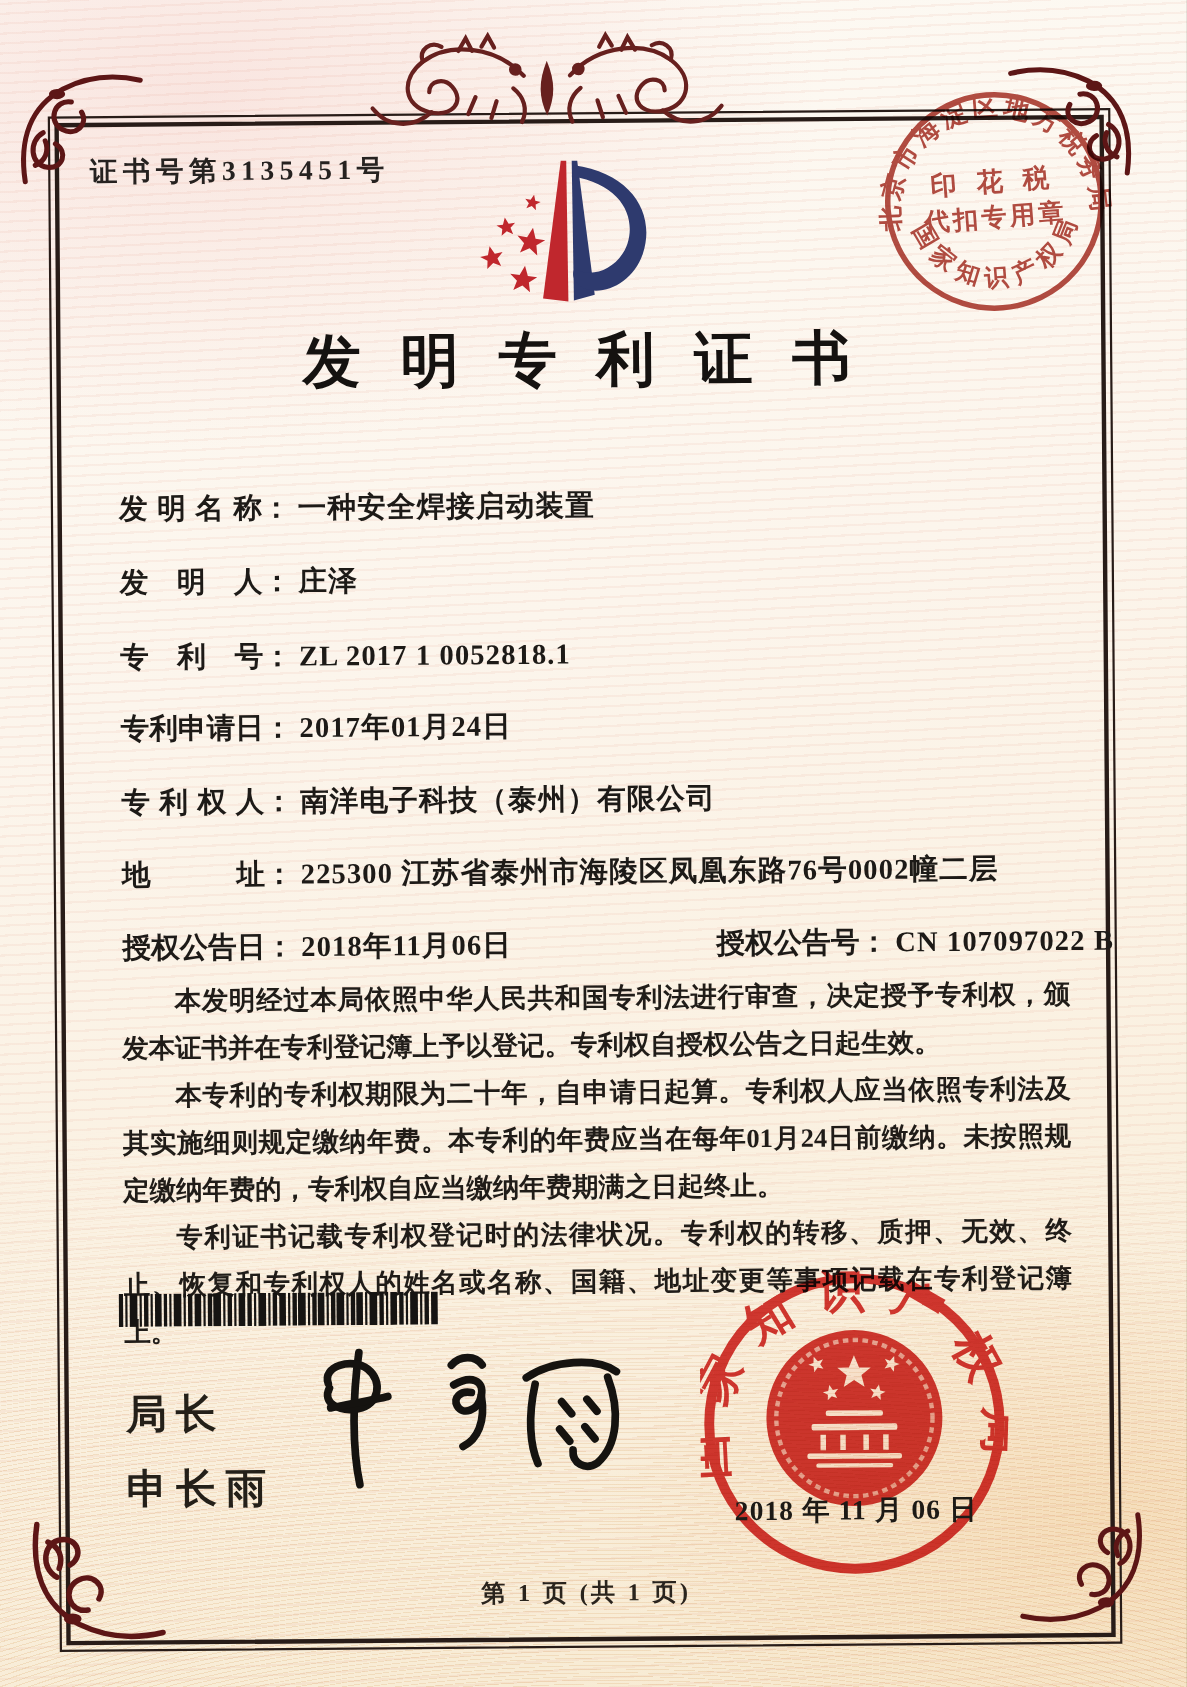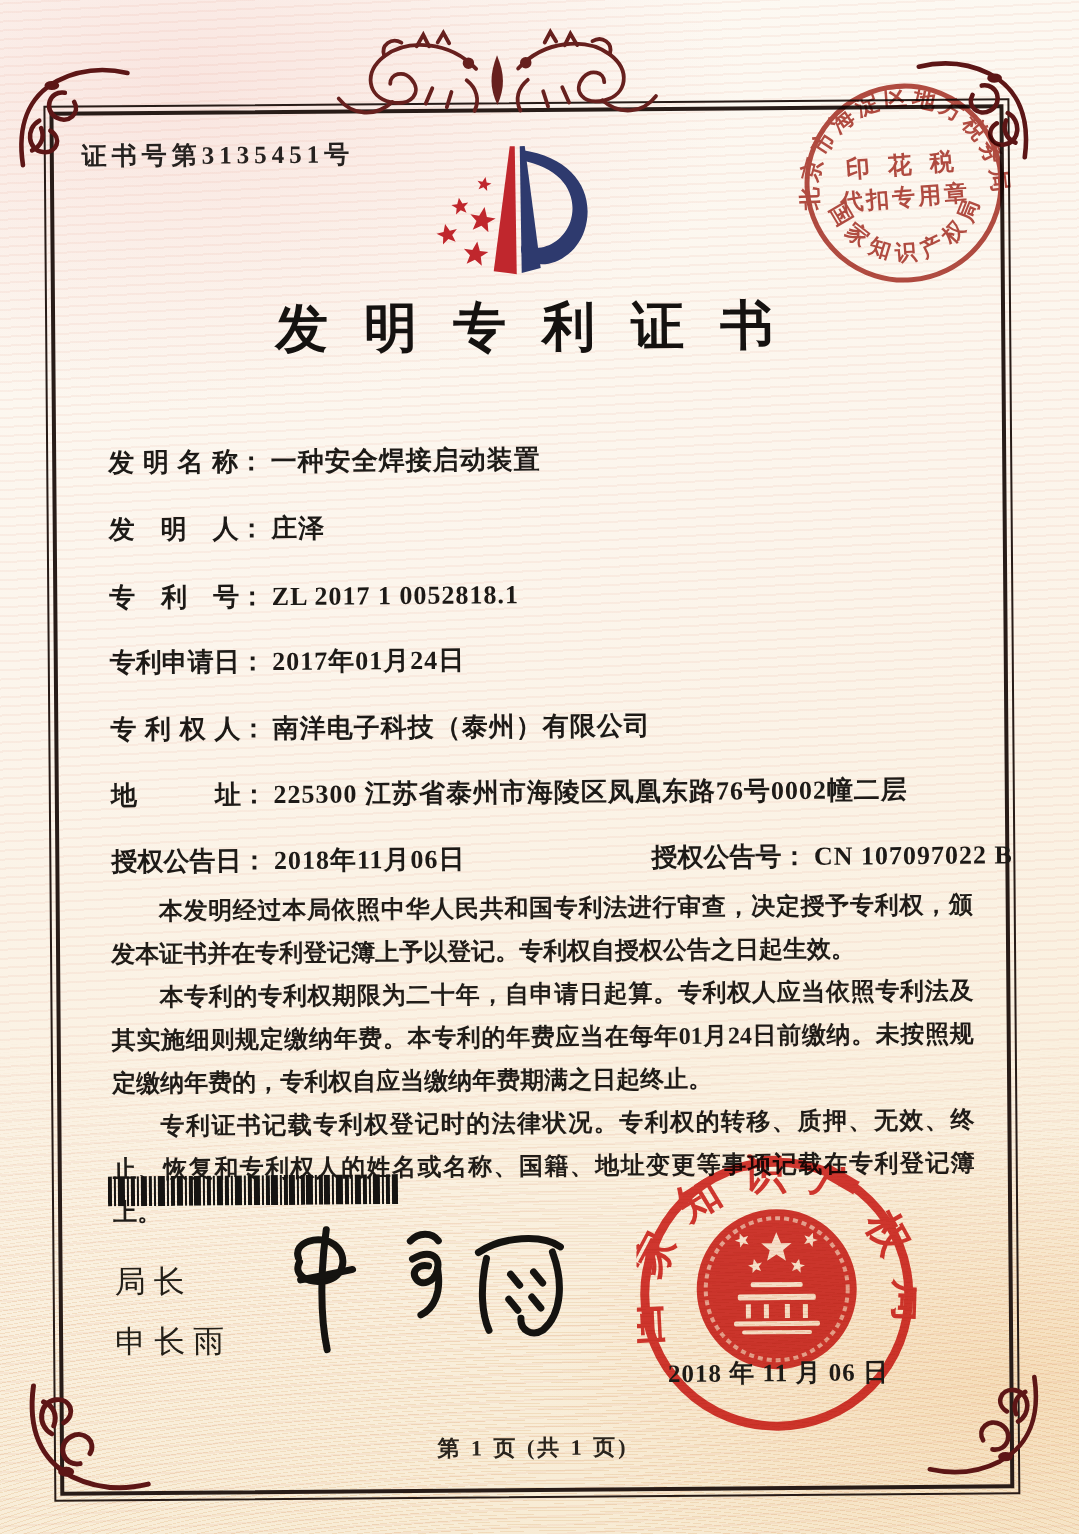--- a/index.html
+++ b/index.html
@@ -67,21 +67,21 @@
   .paras{
     position:absolute;left:117px;top:897px;width:862px;
     font-size:24px;line-height:43px;color:#201c18;
     text-align:justify;font-weight:600;
   }
   .paras p{margin:0;text-indent:2em;}
   .barcode{position:absolute;left:112px;top:1183px;width:292px;height:30px;}
   .signer{
     position:absolute;left:118px;top:1268px;
     font-family:"Liberation Sans","DejaVu Sans",sans-serif;
-    font-size:31px;font-weight:400;color:#242019;letter-spacing:8px;
+    font-size:37px;font-weight:700;color:#242019;letter-spacing:8px;
   }
   .signer div{margin-bottom:18px;}
   .signature{position:absolute;left:244px;top:1226px;width:340px;height:150px;}
   .sipo-seal{position:absolute;left:640px;top:1166px;width:280px;height:280px;opacity:.93;mix-blend-mode:multiply;}
   .seal-date{
     position:absolute;left:656px;top:1368px;width:250px;text-align:center;
     font-size:25px;font-weight:700;color:#1d1a16;letter-spacing:1px;white-space:nowrap;
   }
   .footer{
     position:absolute;left:62px;top:1443px;width:946px;text-align:center;

